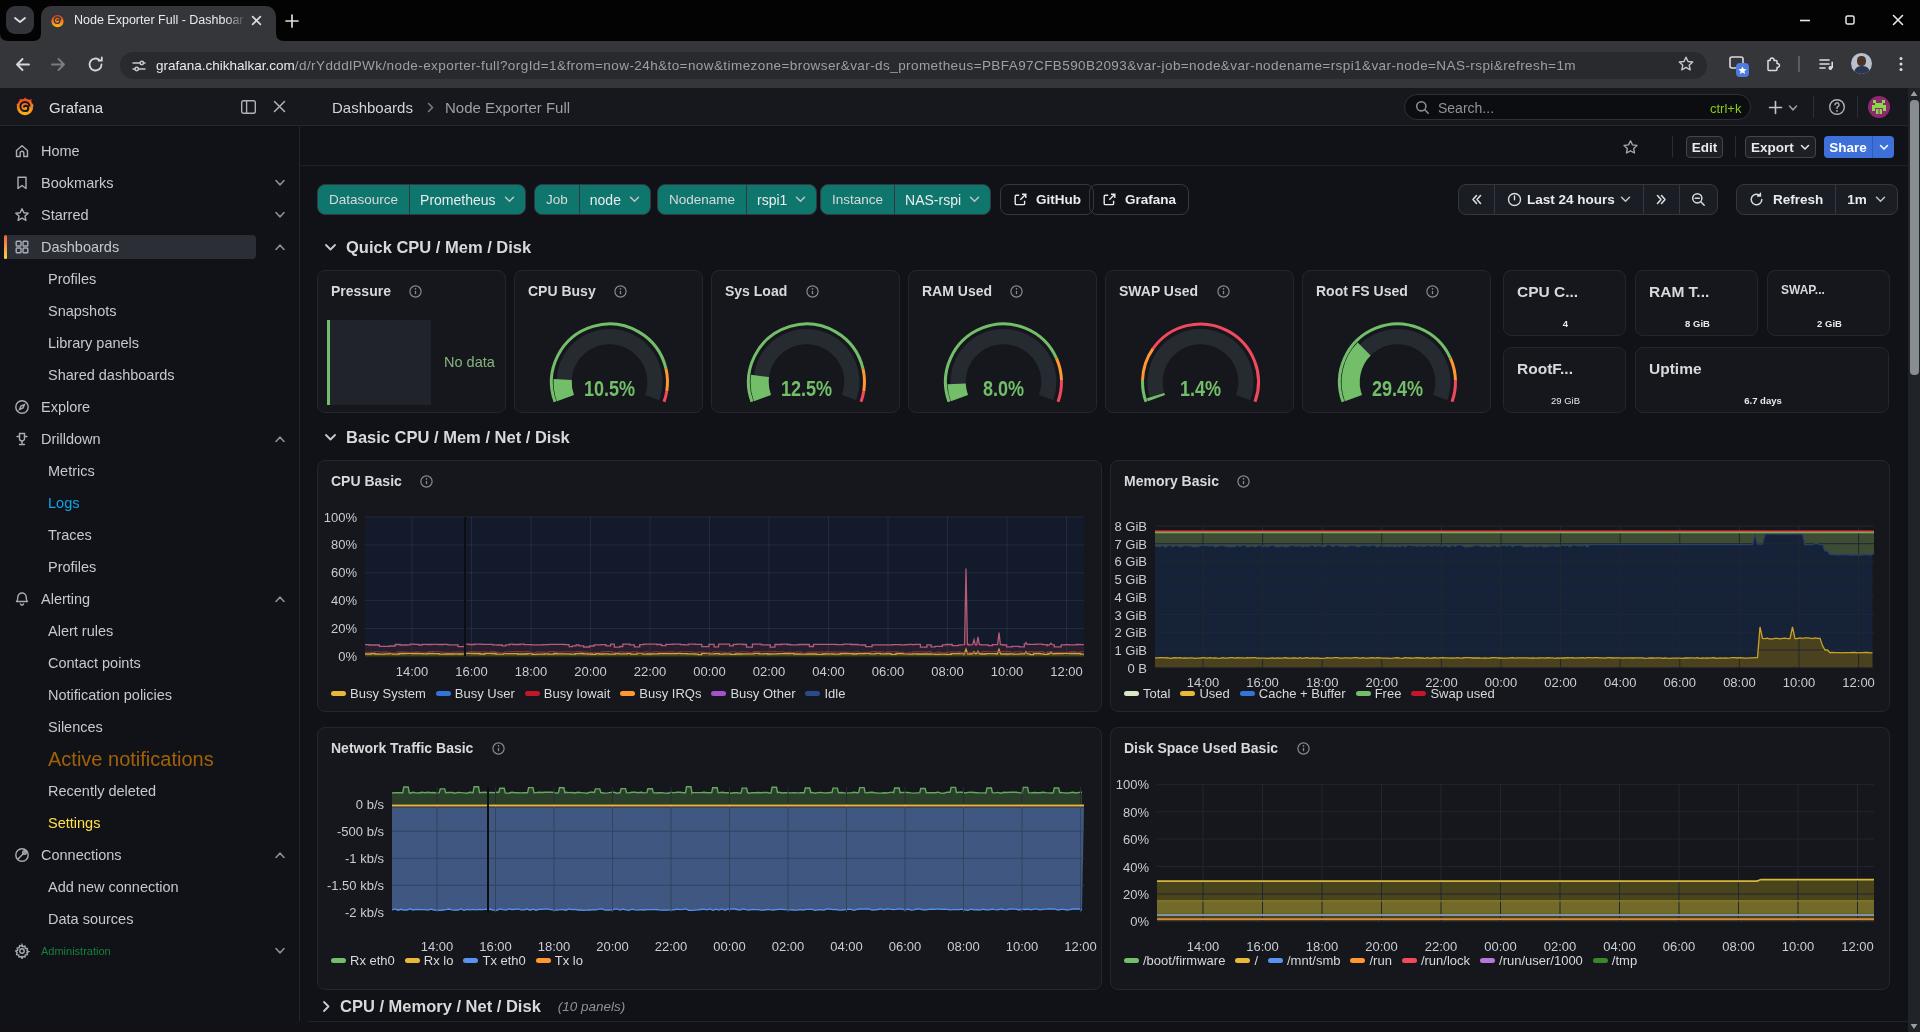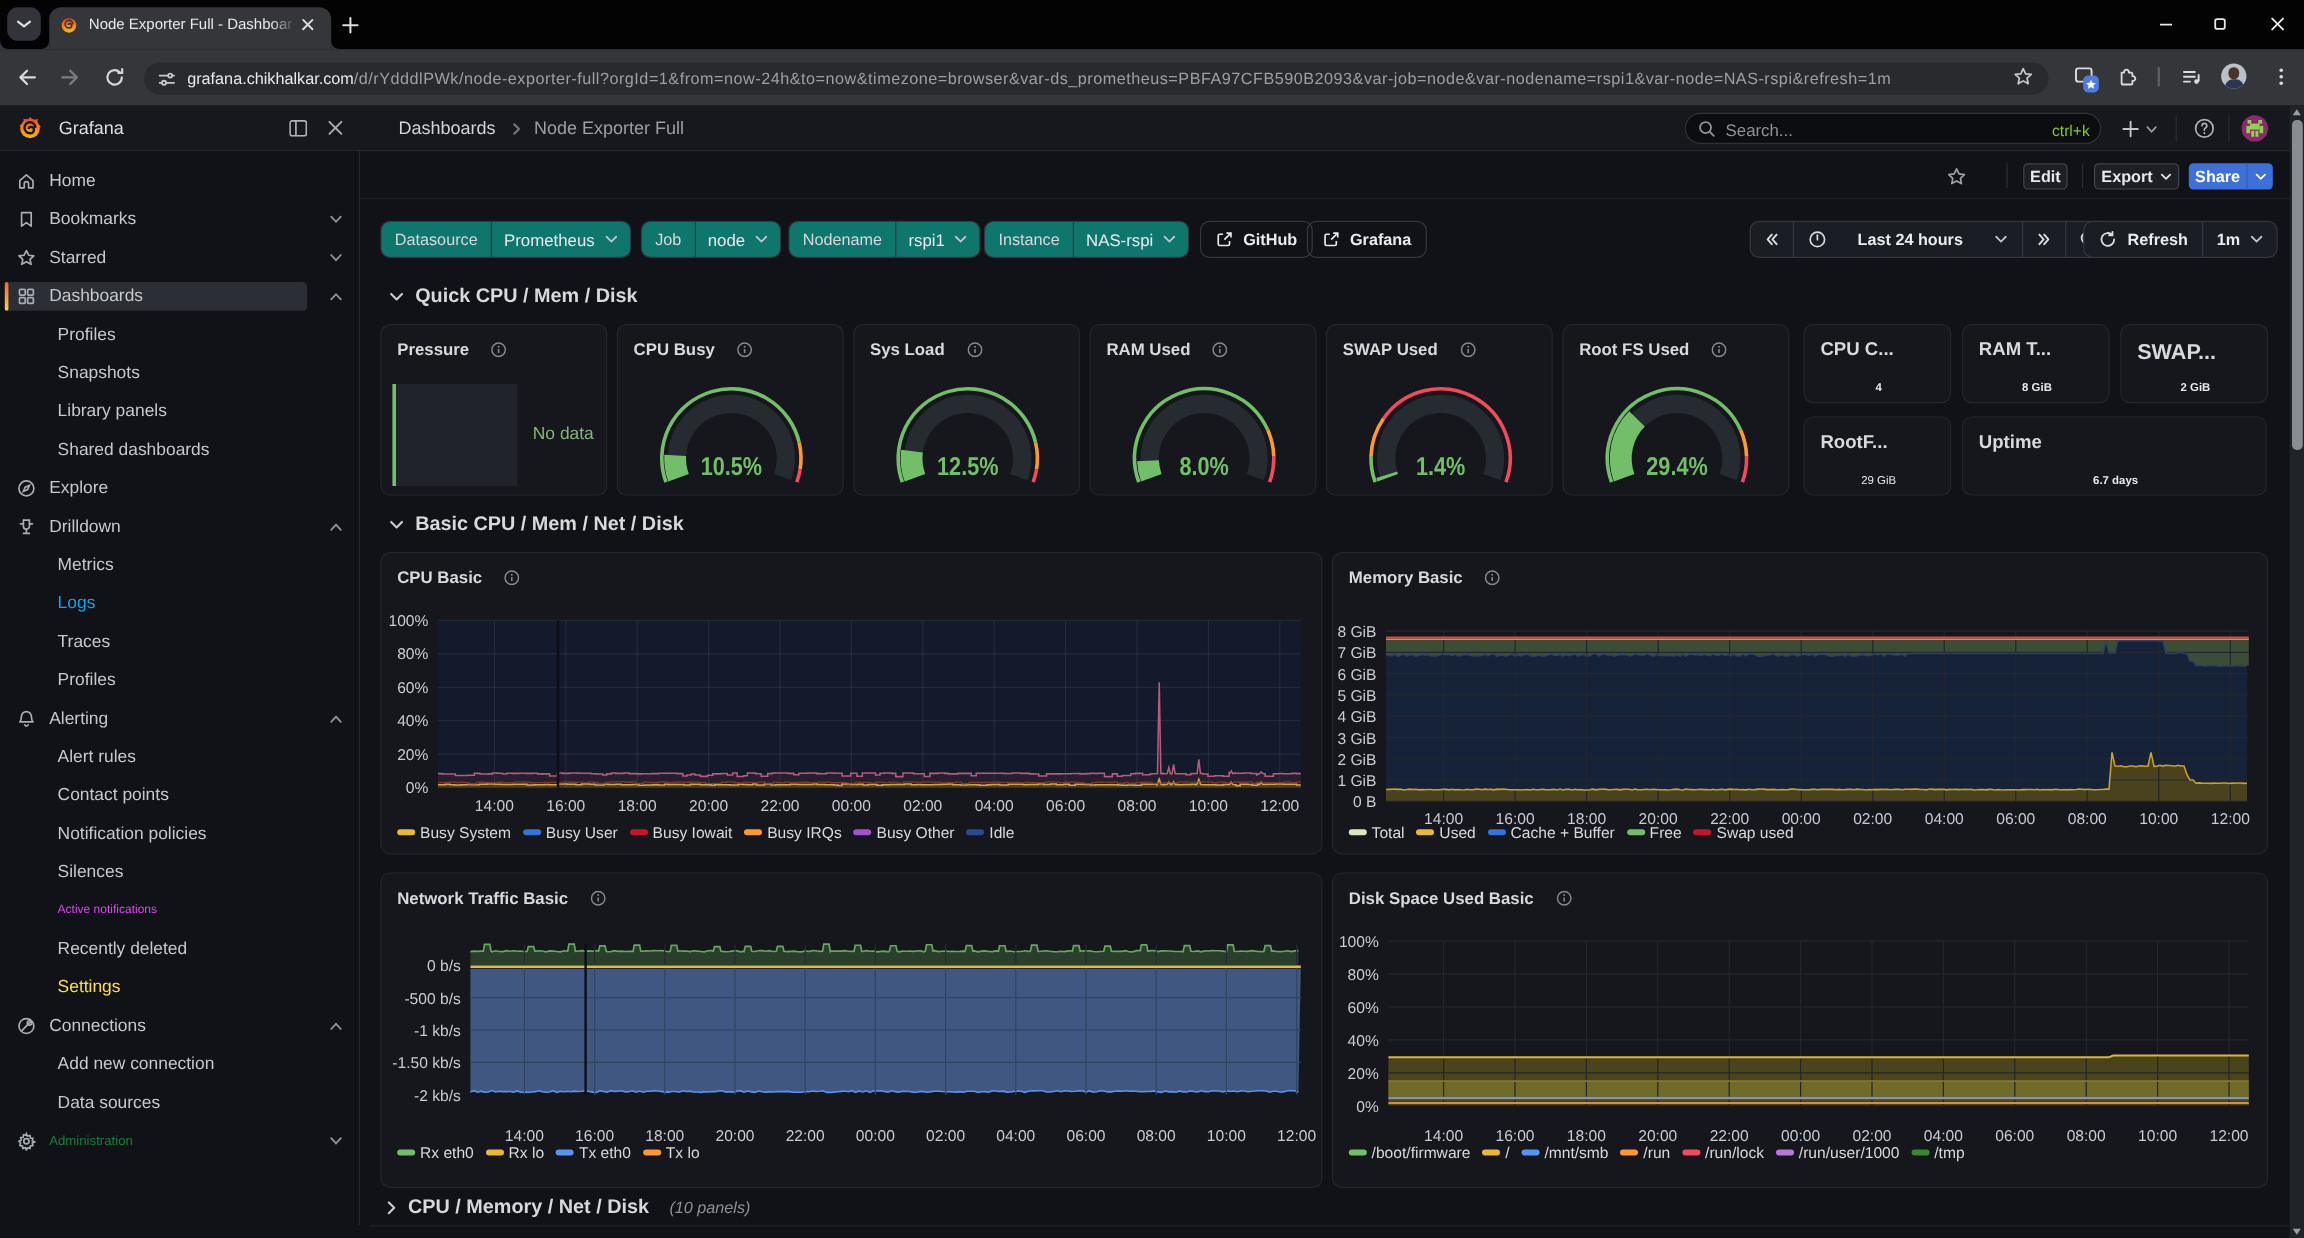--- a/index.html
+++ b/index.html
@@ -244,21 +244,21 @@
     <path d="M8 2a4.2 4.2 0 0 1 4.2 4.2c0 3 1.3 4.3 1.3 4.3H2.5s1.3-1.3 1.3-4.3A4.2 4.2 0 0 1 8 2zM6.5 13a1.6 1.6 0 0 0 3 0" fill="none" stroke="#a8adb5" stroke-width="1.4" stroke-linecap="round" stroke-linejoin="round"></path>
   </svg>
 <div class="abs" style="left:41px;top:591px;color:#c7c8cd;font-size:14.5px;line-height:16px">Alerting</div>
 <svg class="abs" style="left:274px;top:595px" width="12" height="8" viewBox="0 0 12 8">
     <path d="M2 6.5l4-4.3 4 4.3" stroke="#8f939b" stroke-width="1.5" fill="none" stroke-linecap="round"></path>
   </svg>
 <div class="abs" style="left:48px;top:623px;color:#c7c8cd;font-size:14.5px;line-height:16px">Alert rules</div>
 <div class="abs" style="left:48px;top:655px;color:#c7c8cd;font-size:14.5px;line-height:16px">Contact points</div>
 <div class="abs" style="left:48px;top:687px;color:#c7c8cd;font-size:14.5px;line-height:16px">Notification policies</div>
 <div class="abs" style="left:48px;top:719px;color:#c7c8cd;font-size:14.5px;line-height:16px">Silences</div>
-<div class="abs" style="left:48px;top:751px;color:#d946ef;font-size:10px;line-height:16px">Active notifications</div>
+<div class="abs" style="left:48px;top:751px;color:#a16207;font-size:20px;line-height:16px">Active notifications</div>
 <div class="abs" style="left:48px;top:783px;color:#c7c8cd;font-size:14.5px;line-height:16px">Recently deleted</div>
 <div class="abs" style="left:48px;top:815px;color:#fde047;font-size:14.5px;line-height:16px">Settings</div>
 <svg class="abs" style="left:14px;top:847px" width="16" height="16" viewBox="0 0 16 16">
     <g fill="none" stroke="#a8adb5" stroke-width="1.4">
       <circle cx="8" cy="8" r="6.2"></circle>
       <path d="M3.8 12.2l8.4-8.4"></path>
       <circle cx="10.5" cy="5.5" r="1.8"></circle>
     </g>
   </svg>
 <div class="abs" style="left:41px;top:847px;color:#c7c8cd;font-size:14.5px;line-height:16px">Connections</div>
@@ -328,21 +328,21 @@
       <path d="M6.2 3.2H3.4a1.2 1.2 0 0 0-1.2 1.2v7a1.2 1.2 0 0 0 1.2 1.2h7a1.2 1.2 0 0 0 1.2-1.2V8.8" fill="none" stroke="#e8e9ec" stroke-width="1.4"></path>
       <path d="M9 2.2h3.8V6M12.5 2.5L7.3 7.7" fill="none" stroke="#e8e9ec" stroke-width="1.4"></path>
     </svg> Grafana</div>
 
 <div class="pillgrp" style="left:1458px;background:#1a1d23">
     <span style="padding:0 11px;height:100%;display:flex;align-items:center;border-right:1px solid #34373e">
       <svg width="13" height="13" viewBox="0 0 13 13">
         <path d="M8 2.5L4.5 6.5 8 10.5M12 2.5L8.5 6.5 12 10.5" stroke="#dadbde" stroke-width="1.6" fill="none" stroke-linecap="round" stroke-linejoin="round" transform="translate(-1.5,0)"></path>
       </svg>
     </span>
-<span class="val" style="gap:26px;padding:0 12px">
+<span class="val" style="gap:5px;padding:0 12px">
       <svg width="15" height="15" viewBox="0 0 15 15">
         <circle cx="7.5" cy="7.5" r="6" fill="none" stroke="#dadbde" stroke-width="1.4"></circle>
         <path d="M7.5 4v3.8" stroke="#dadbde" stroke-width="1.4" stroke-linecap="round"></path>
       </svg>
       <span style="font-weight:700;font-size:13.5px">Last 24 hours</span> 
       <svg width="11" height="7" viewBox="0 0 11 7">
         <path d="M1.5 1.3L5.5 5.3l4-4" stroke="#c3c5ca" stroke-width="1.5" fill="none" stroke-linecap="round"></path>
       </svg>
     </span>
 <span style="padding:0 11px;height:100%;display:flex;align-items:center;border-left:1px solid #34373e">
@@ -483,21 +483,21 @@
 </div>
 <div class="panel" style="left:1503px;top:270px;width:123px;height:66px">
 <div class="ptitle" style="font-size:15.5px">CPU C...</div>
 <div class="abs" style="left:0;top:47px;width:123px;text-align:center;color:#e8e9ec;font-size:9.5px;font-weight:700">4</div>
 </div>
 <div class="panel" style="left:1635px;top:270px;width:123px;height:66px">
 <div class="ptitle" style="font-size:15.5px">RAM T...</div>
 <div class="abs" style="left:0;top:47px;width:123px;text-align:center;color:#e8e9ec;font-size:9.5px;font-weight:700">8 GiB</div>
 </div>
 <div class="panel" style="left:1767px;top:270px;width:123px;height:66px">
-<div class="ptitle" style="font-size:18px">SWAP...</div>
+<div class="ptitle" style="font-size:12px">SWAP...</div>
 <div class="abs" style="left:0;top:47px;width:123px;text-align:center;color:#e8e9ec;font-size:9.5px;font-weight:700">2 GiB</div>
 </div>
 <div class="panel" style="left:1503px;top:347px;width:123px;height:66px">
 <div class="ptitle" style="font-size:15.5px">RootF...</div>
 <div class="abs" style="left:0;top:47px;width:123px;text-align:center;color:#e8e9ec;font-size:9.5px;font-weight:400">29 GiB</div>
 </div>
 <div class="panel" style="left:1635px;top:347px;width:254px;height:66px">
 <div class="ptitle" style="font-size:15.5px">Uptime</div>
 <div class="abs" style="left:0;top:47px;width:254px;text-align:center;color:#e8e9ec;font-size:9.5px;font-weight:700">6.7 days</div>
 </div>

